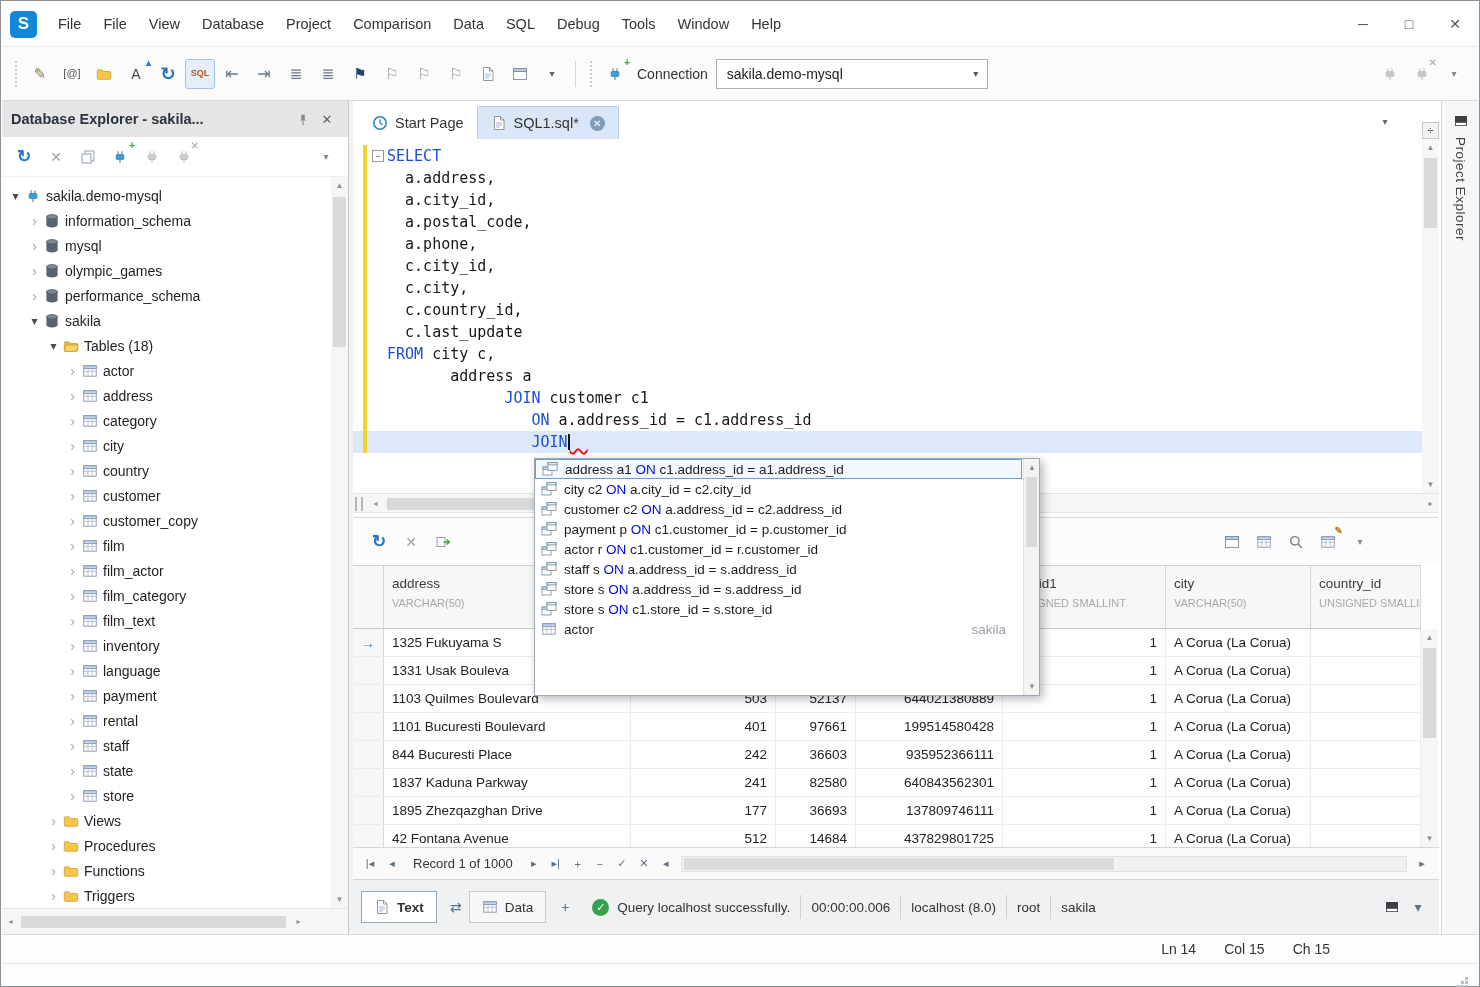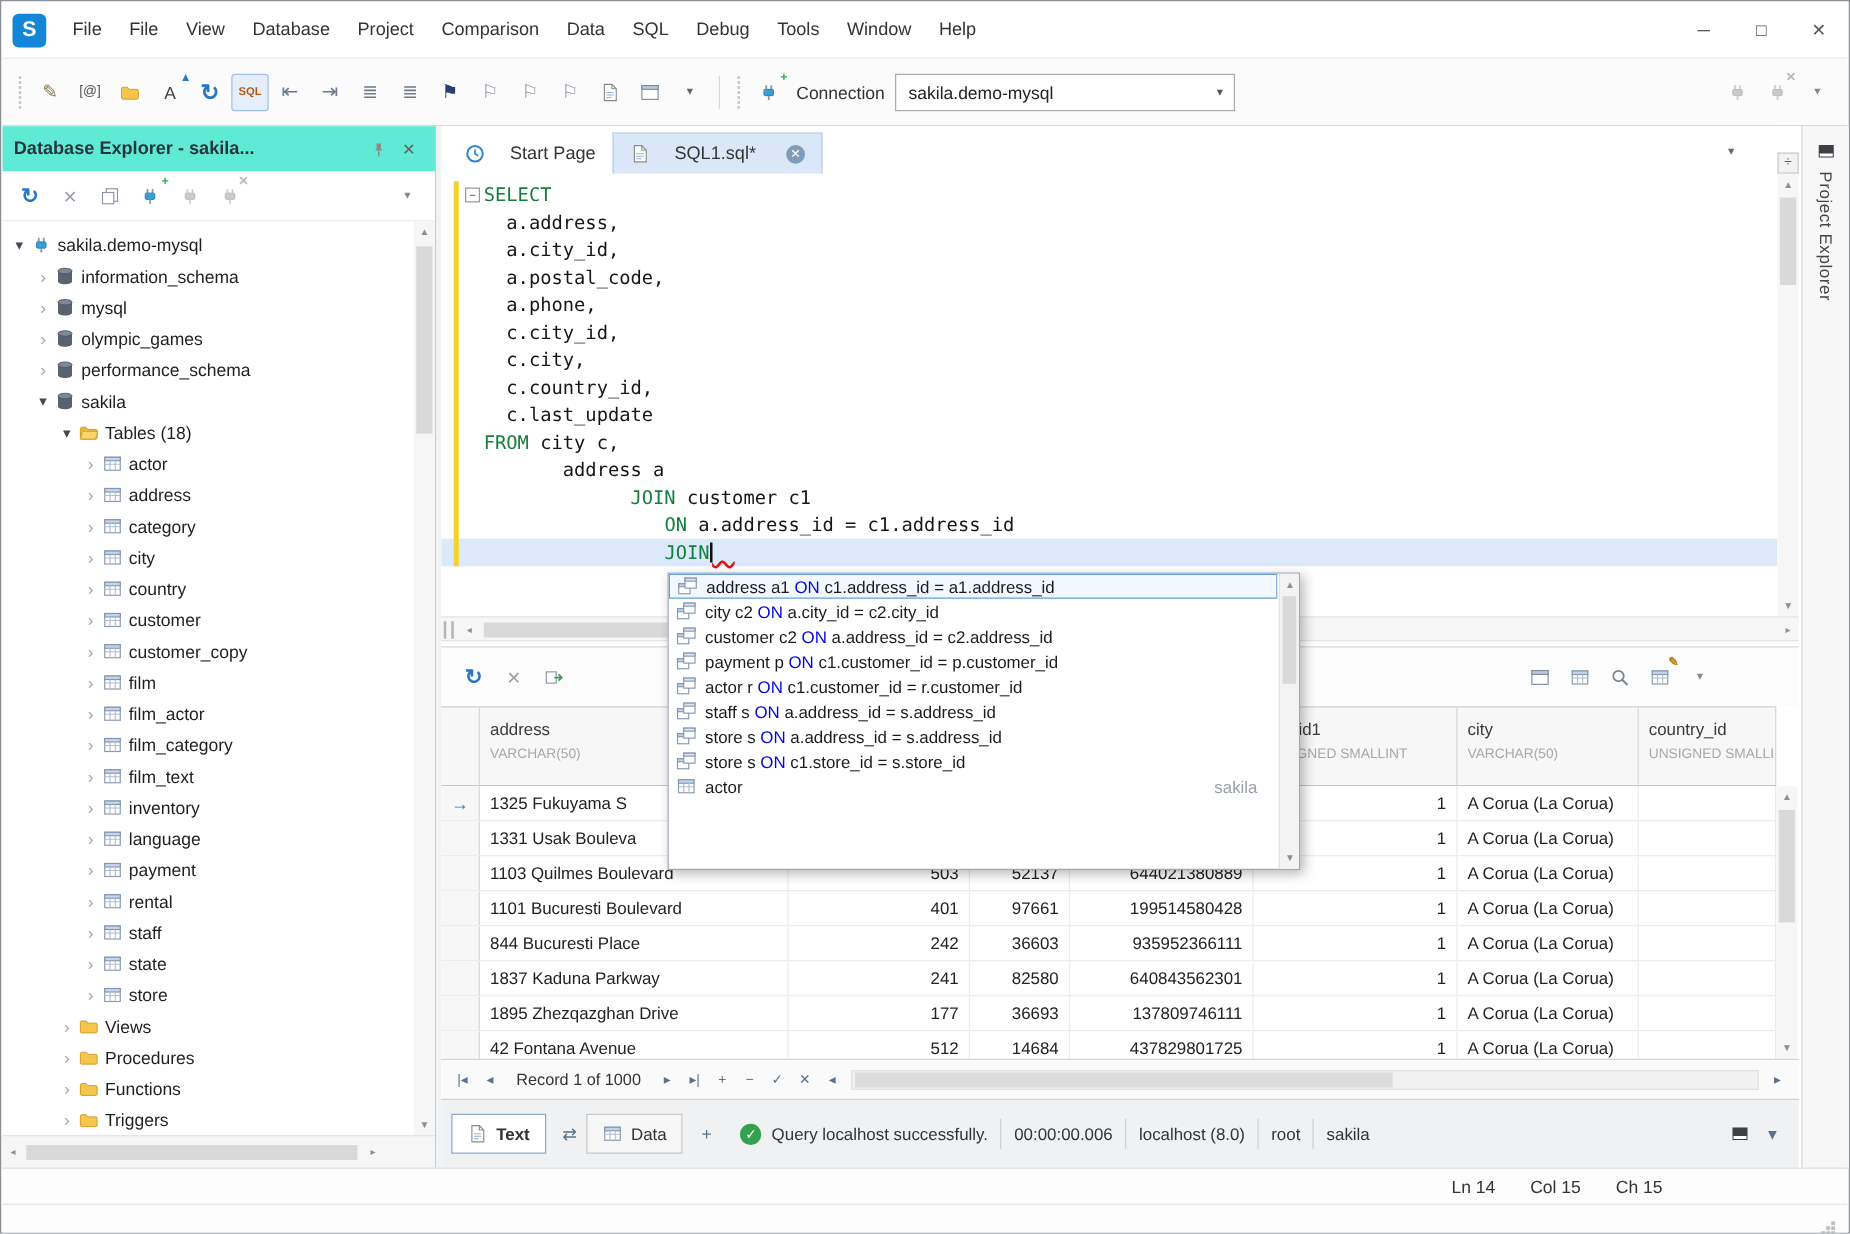--- a/index.html
+++ b/index.html
@@ -26,49 +26,49 @@
 .t-grip{width:6px;height:26px;margin:0 5px;background:repeating-linear-gradient(#c9c9c9 0 2px,transparent 2px 4px);background-size:2px 100%;background-repeat:no-repeat;background-position:2px 0;}
 .t-sep{width:1px;height:26px;background:#d8d8d8;margin:0 7px;}
 .t-space{flex:1;}
 .t-label{margin:0 8px 0 6px;color:#333;font-size:14px;white-space:nowrap;}
 .t-combo{width:272px;height:30px;border:1px solid #abadb3;background:#fff;display:flex;align-items:center;padding-left:10px;font-size:14px;color:#222;}
 .t-combo-dd{margin-left:auto;width:22px;text-align:center;color:#555;font-size:10px;}
 .dis{opacity:.45;filter:grayscale(1);}
 
 
 .explorer{position:absolute;left:1px;top:100px;width:347px;height:833px;background:#fff;border-right:1px solid #c9c9c9;}
-.exp-header{height:36px;display:flex;align-items:center;padding:0 9px;background:#5eead4;}
+.exp-header{height:36px;display:flex;align-items:center;padding:0 9px;background:#e5e5e5;}
 .exp-title{font-weight:bold;font-size:14.5px;color:#2a333e;flex:1;white-space:nowrap;overflow:hidden;}
 .exp-hbtn{width:24px;text-align:center;color:#666;font-size:13px;}
 .exp-toolbar{height:40px;display:flex;align-items:center;padding:0 6px;border-bottom:1px solid #efefef;}
 .tree{position:absolute;top:76px;left:0;right:18px;bottom:26px;overflow:hidden;padding-top:6px;}
 .tree-row{height:25px;display:flex;align-items:center;white-space:nowrap;}
 .arrow{width:15px;font-size:14px;color:#a6a6a6;text-align:center;flex:none;line-height:1;}
 .arrow.exp{color:#414a56;font-size:12px;}
 .tree-row .ic{margin:0 5px 0 2px;}
 .tree-label{font-size:14px;color:#1f1f1f;}
 .tree-vscroll{position:absolute;top:76px;right:0;width:17px;bottom:26px;background:#f6f6f6;}
 .exp-hscroll{position:absolute;left:0;right:0;bottom:0;height:26px;background:#f6f6f6;border-top:1px solid #e4e4e4;}
 .sb-btn{position:absolute;width:17px;height:17px;color:#8f8f8f;font-size:8px;display:flex;align-items:center;justify-content:center;}
 .sb-thumb{position:absolute;background:#d9d9d9;}
 .splitter{position:absolute;left:348px;top:100px;width:4px;height:833px;background:#f1f2f4;}
 
 
 .main{position:absolute;left:352px;top:100px;width:1088px;height:833px;background:#fff;}
 .tabbar{position:absolute;left:0;top:0;width:1069px;height:38px;display:flex;align-items:flex-end;padding-left:6px;background:#fff;}
-.tab{height:33px;display:flex;align-items:center;padding:0 13px;font-size:14.5px;color:#333;gap:20px;}
+.tab{height:33px;display:flex;align-items:center;padding:0 13px;font-size:14.5px;color:#333;gap:7px;}
 .tab.active{background:#d9e7f8;border:1px solid #b9cfe8;border-bottom:none;}
 .tab-close{font-size:10px;color:#fff;background:#7f9db9;border-radius:50%;width:15px;height:15px;line-height:15px;text-align:center;margin-left:4px;}
 .tab-dd{position:absolute;right:26px;top:10px;width:22px;height:20px;color:#666;font-size:10px;display:flex;align-items:center;justify-content:center;}
 
 .editor{position:absolute;left:0;top:38px;width:1069px;height:354px;background:#fff;overflow:hidden;}
 #code{position:absolute;left:0;top:6px;right:0;font-family:"DejaVu Sans Mono","Liberation Mono",monospace;font-size:15px;}
 .code-line{height:22px;line-height:22px;padding-left:34px;white-space:pre;}
 .code-line.current{background:#dce9fa;}
-.kw{color:#15803d;}
+.kw{color:#1d4ed8;}
 .pl{color:#161616;}
 .change-bar{position:absolute;left:10px;top:6px;width:4px;height:308px;background:#f2d327;z-index:2;}
 .fold-box{position:absolute;left:19px;top:11px;width:12px;height:12px;border:1px solid #9a9a9a;background:#fff;font-size:9px;line-height:10px;text-align:center;color:#444;z-index:3;}
 .caret{display:inline-block;width:2px;height:16px;background:#111;vertical-align:-3px;}
 .squiggle{text-decoration:underline;text-decoration-style:wavy;text-decoration-color:#e01212;text-decoration-thickness:1.5px;}
 
 .ed-split{position:absolute;left:1069px;top:21px;width:17px;height:17px;border:1px solid #c9c9c9;background:#f2f2f2;font-size:11px;text-align:center;line-height:15px;color:#555;}
 .ed-vscroll{position:absolute;left:1069px;top:38px;width:17px;height:354px;background:#f6f6f6;}
 .ed-hscroll{position:absolute;left:0;top:392px;width:1086px;height:20px;background:#f6f6f6;border-top:1px solid #e4e4e4;border-bottom:1px solid #e4e4e4;}
 .hs-grip{position:absolute;left:2px;top:3px;width:8px;height:14px;border-left:2px solid #b5b5b5;border-right:2px solid #b5b5b5;}

